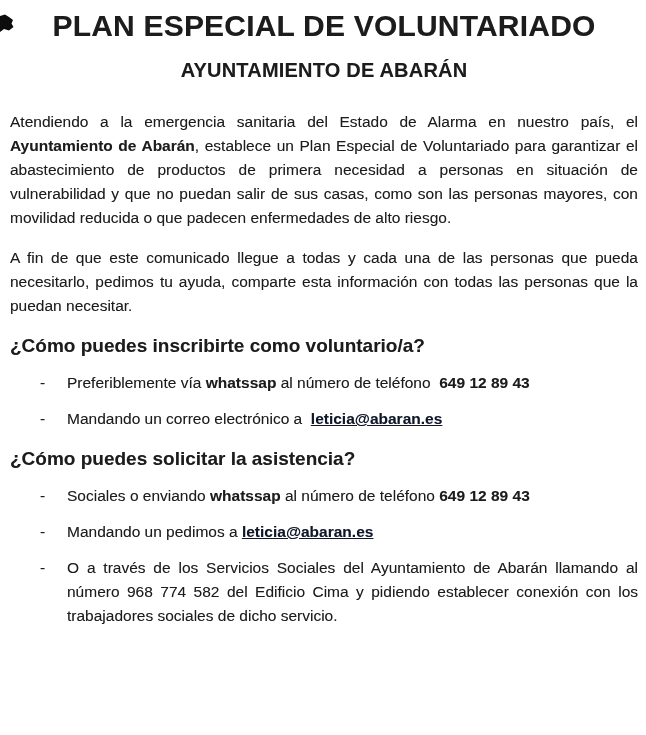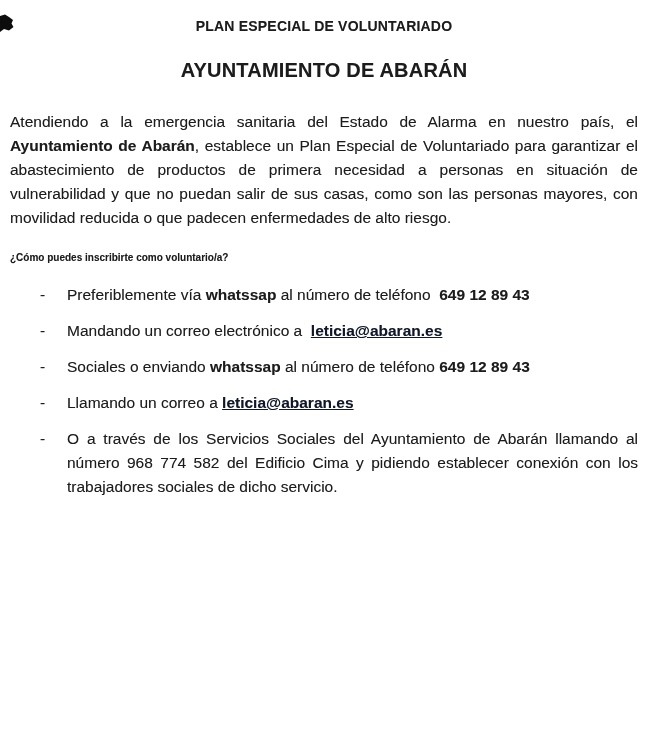--- a/index.html
+++ b/index.html
@@ -10,64 +10,66 @@
     -webkit-font-smoothing:antialiased;
   }
   .page{
     position:relative;width:646px;height:735px;background:#ffffff;
     padding:0 8px 0 10px;box-sizing:border-box;
     text-shadow:0 0 .6px rgba(30,30,30,.35);
   }
   .ink-blot{position:absolute;left:0;top:1px;}
   h1.title{
     margin:13px 0 0;text-align:center;
-    font-size:14px;line-height:26px;font-weight:700;letter-spacing:.2px;
+    font-size:30px;line-height:26px;font-weight:700;letter-spacing:.2px;
   }
   h2.subtitle{
     margin:19px 0 0;text-align:center;
     font-size:20px;line-height:24px;font-weight:700;letter-spacing:.2px;
   }
   .doc-body{margin-top:28px;font-size:15.5px;line-height:24px;}
   .para{margin:16px 0 14px;text-align:justify;}
-  .heading{margin:16px 0 13px;font-size:10px;line-height:24px;font-weight:700;}
+  .heading{margin:16px 0 13px;font-size:19px;line-height:24px;font-weight:700;}
   .bullet{display:flex;margin:0 0 12px;padding-left:30px;}
   .dash{flex:none;width:27px;}
   .btext{flex:1;text-align:justify;}
   .b{font-weight:700;}
   a.link{color:#0f172a;font-weight:700;text-decoration:underline;}
 </style>
 </head>
 <body>
 
 <div class="page">
 
   <svg class="ink-blot" width="16" height="20" viewBox="0 0 16 20" aria-hidden="true">
     <polygon points="0,2 5,0.5 9,3 13,6 11.5,9.5 13.5,13 9,16.5 4,15 0,18" fill="#0d0d0d"></polygon>
   </svg>
 
   <h1 class="title">PLAN ESPECIAL DE VOLUNTARIADO</h1>
   <h2 class="subtitle">AYUNTAMIENTO DE ABARÁN</h2>
 
   <div class="doc-body">
       <p class="para"><span>Atendiendo a la emergencia sanitaria del Estado de Alarma en nuestro país, el </span><span class="b">Ayuntamiento de Abarán</span><span>, establece un Plan Especial de Voluntariado para garantizar el abastecimiento de productos de primera necesidad a personas en situación de vulnerabilidad y que no puedan salir de sus casas, como son las personas mayores, con movilidad reducida o que padecen enfermedades de alto riesgo.</span></p>
+      <p class="para"><span>A fin de que este comunicado llegue a todas y cada una de las personas que pueda necesitarlo, pedimos tu ayuda, comparte esta información con todas las personas que la puedan necesitar.</span></p>
       <h3 class="heading">¿Cómo puedes inscribirte como voluntario/a?</h3>
       <div class="bullet">
         <span class="dash">-</span>
         <div class="btext"><span>Preferiblemente vía </span><span class="b">whatssap</span><span> al número de teléfono &nbsp;</span><span class="b">649 12 89 43</span></div>
       </div>
       <div class="bullet">
         <span class="dash">-</span>
         <div class="btext"><span>Mandando un correo electrónico a &nbsp;</span><a href="#" class="link">leticia@abaran.es</a></div>
       </div>
+      <h3 class="heading">¿Cómo puedes solicitar la asistencia?</h3>
       <div class="bullet">
         <span class="dash">-</span>
         <div class="btext"><span>Sociales o enviando </span><span class="b">whatssap</span><span> al número de teléfono </span><span class="b">649 12 89 43</span></div>
       </div>
       <div class="bullet">
         <span class="dash">-</span>
-        <div class="btext"><span>Llamando un correo a </span><a href="#" class="link">leticia@abaran.es</a></div>
+        <div class="btext"><span>Mandando un pedimos a </span><a href="#" class="link">leticia@abaran.es</a></div>
       </div>
       <div class="bullet">
         <span class="dash">-</span>
         <div class="btext"><span>O a través de los Servicios Sociales del Ayuntamiento de Abarán llamando al número 968 774 582 del Edificio Cima y pidiendo establecer conexión con los trabajadores sociales de dicho servicio.</span></div>
       </div>
     </div>
 </div>
 
 </body></html>

